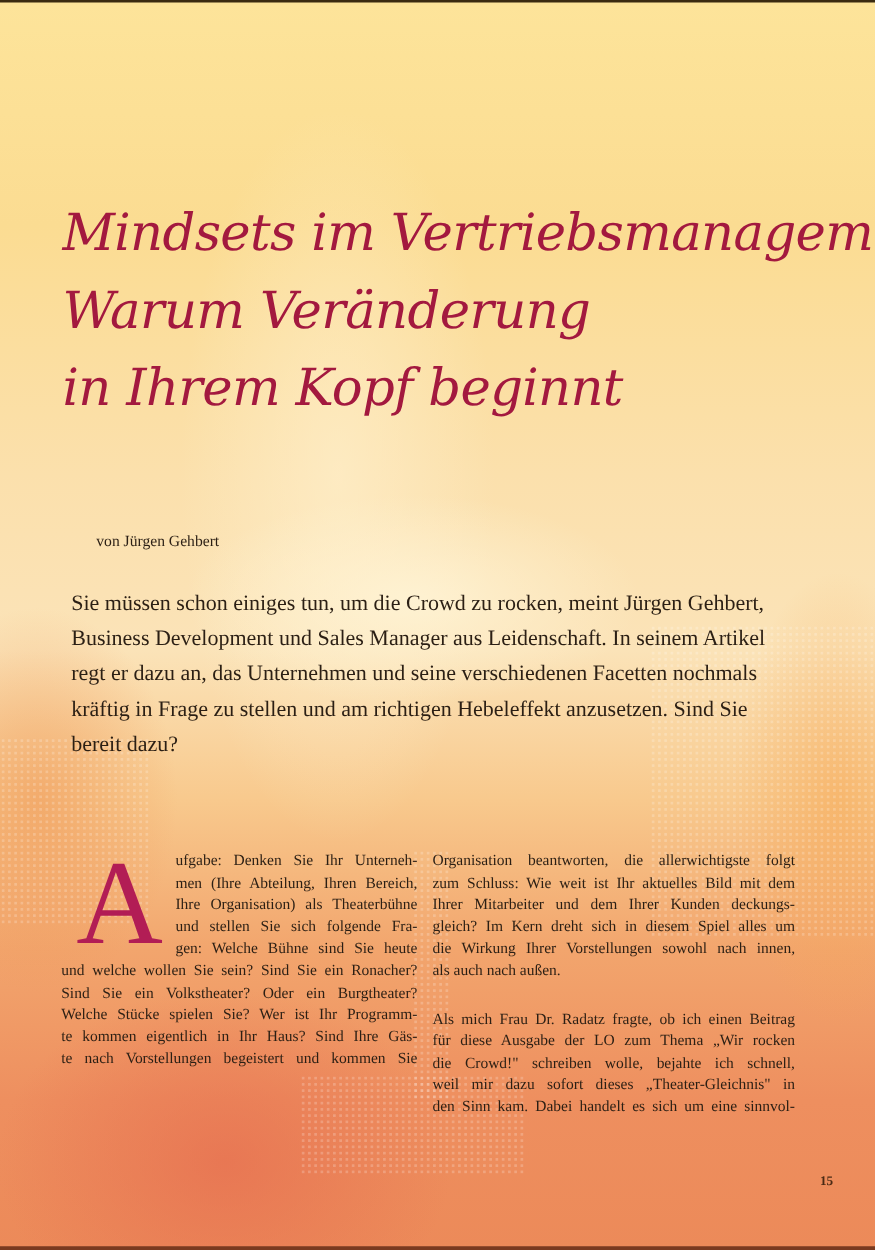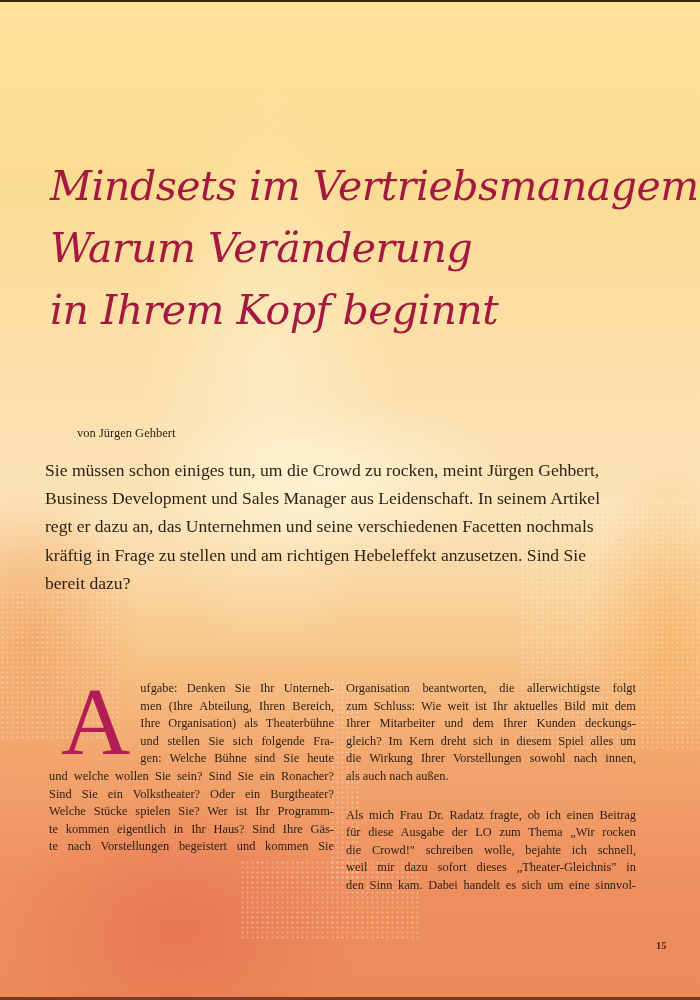--- a/index.html
+++ b/index.html
@@ -65,21 +65,21 @@
       top: 426px;
       font-size: 12.5px;
       color: #2b1f14;
       margin-left: 28px;
     }
     .lead {
       position: absolute;
       left: 45px;
       top: 456px;
       width: 600px;
-      margin: 0;
+      margin: 12px;
       font-size: 17.6px;
       line-height: 28.2px;
       color: #2b1f14;
     }
     .lead span { display: block; white-space: nowrap; }
     .col {
       position: absolute;
       top: 680px;
       width: 285px;
       font-size: 12.4px;

